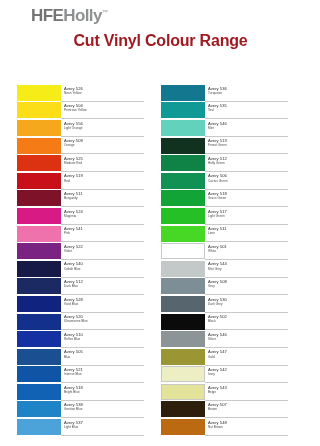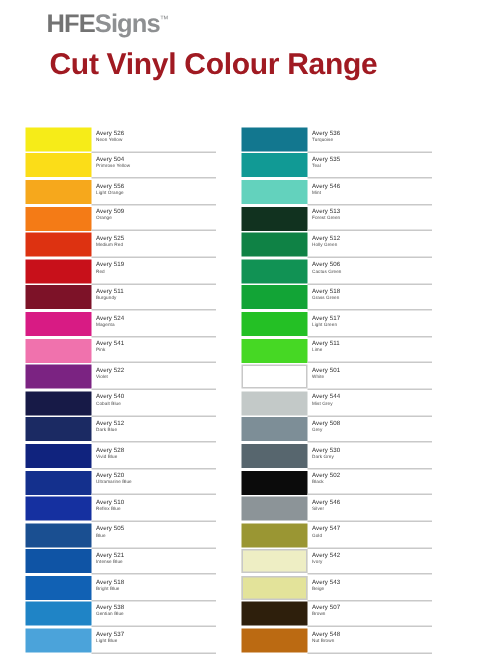--- a/index.html
+++ b/index.html
@@ -31,26 +31,27 @@
   .logo-tm {
     color: #8e9092;
     font-size: 6px;
     vertical-align: super;
     font-weight: normal;
   }
 
   .title {
     margin-top: 9px;
     color: #a01a22;
-    font-size: 20px;
+    font-size: 16px;
     font-weight: bold;
     letter-spacing: -0.2px;
     line-height: 1;
     white-space: nowrap;
     padding-left: 2px;
+    text-align: center;
   }
 
   
   .grid {
     position: absolute;
     top: 84px;
     left: 0;
     width: 288px;
     display: flex;
     gap: 0;
@@ -98,21 +99,21 @@
     color: #4a4a4a;
     white-space: nowrap;
     letter-spacing: 0.05px;
   }
 </style>
 </head>
 <body>
 
 <div class="header">
   <div class="logo">
-    <span class="logo-hfe">HFE</span><span class="logo-signs">Signs</span><span class="logo-tm">™</span>
+    <span class="logo-hfe">HFE</span><span class="logo-signs">Holly</span><span class="logo-tm">™</span>
   </div>
   <div class="title">Cut Vinyl Colour Range</div>
 </div>
 
 <div class="grid">
   <div class="column">
       <div class="row">
         <div class="chip" style="background: rgb(246, 236, 24);"></div>
         <div class="meta">
           <div class="code">Avery 526</div>

